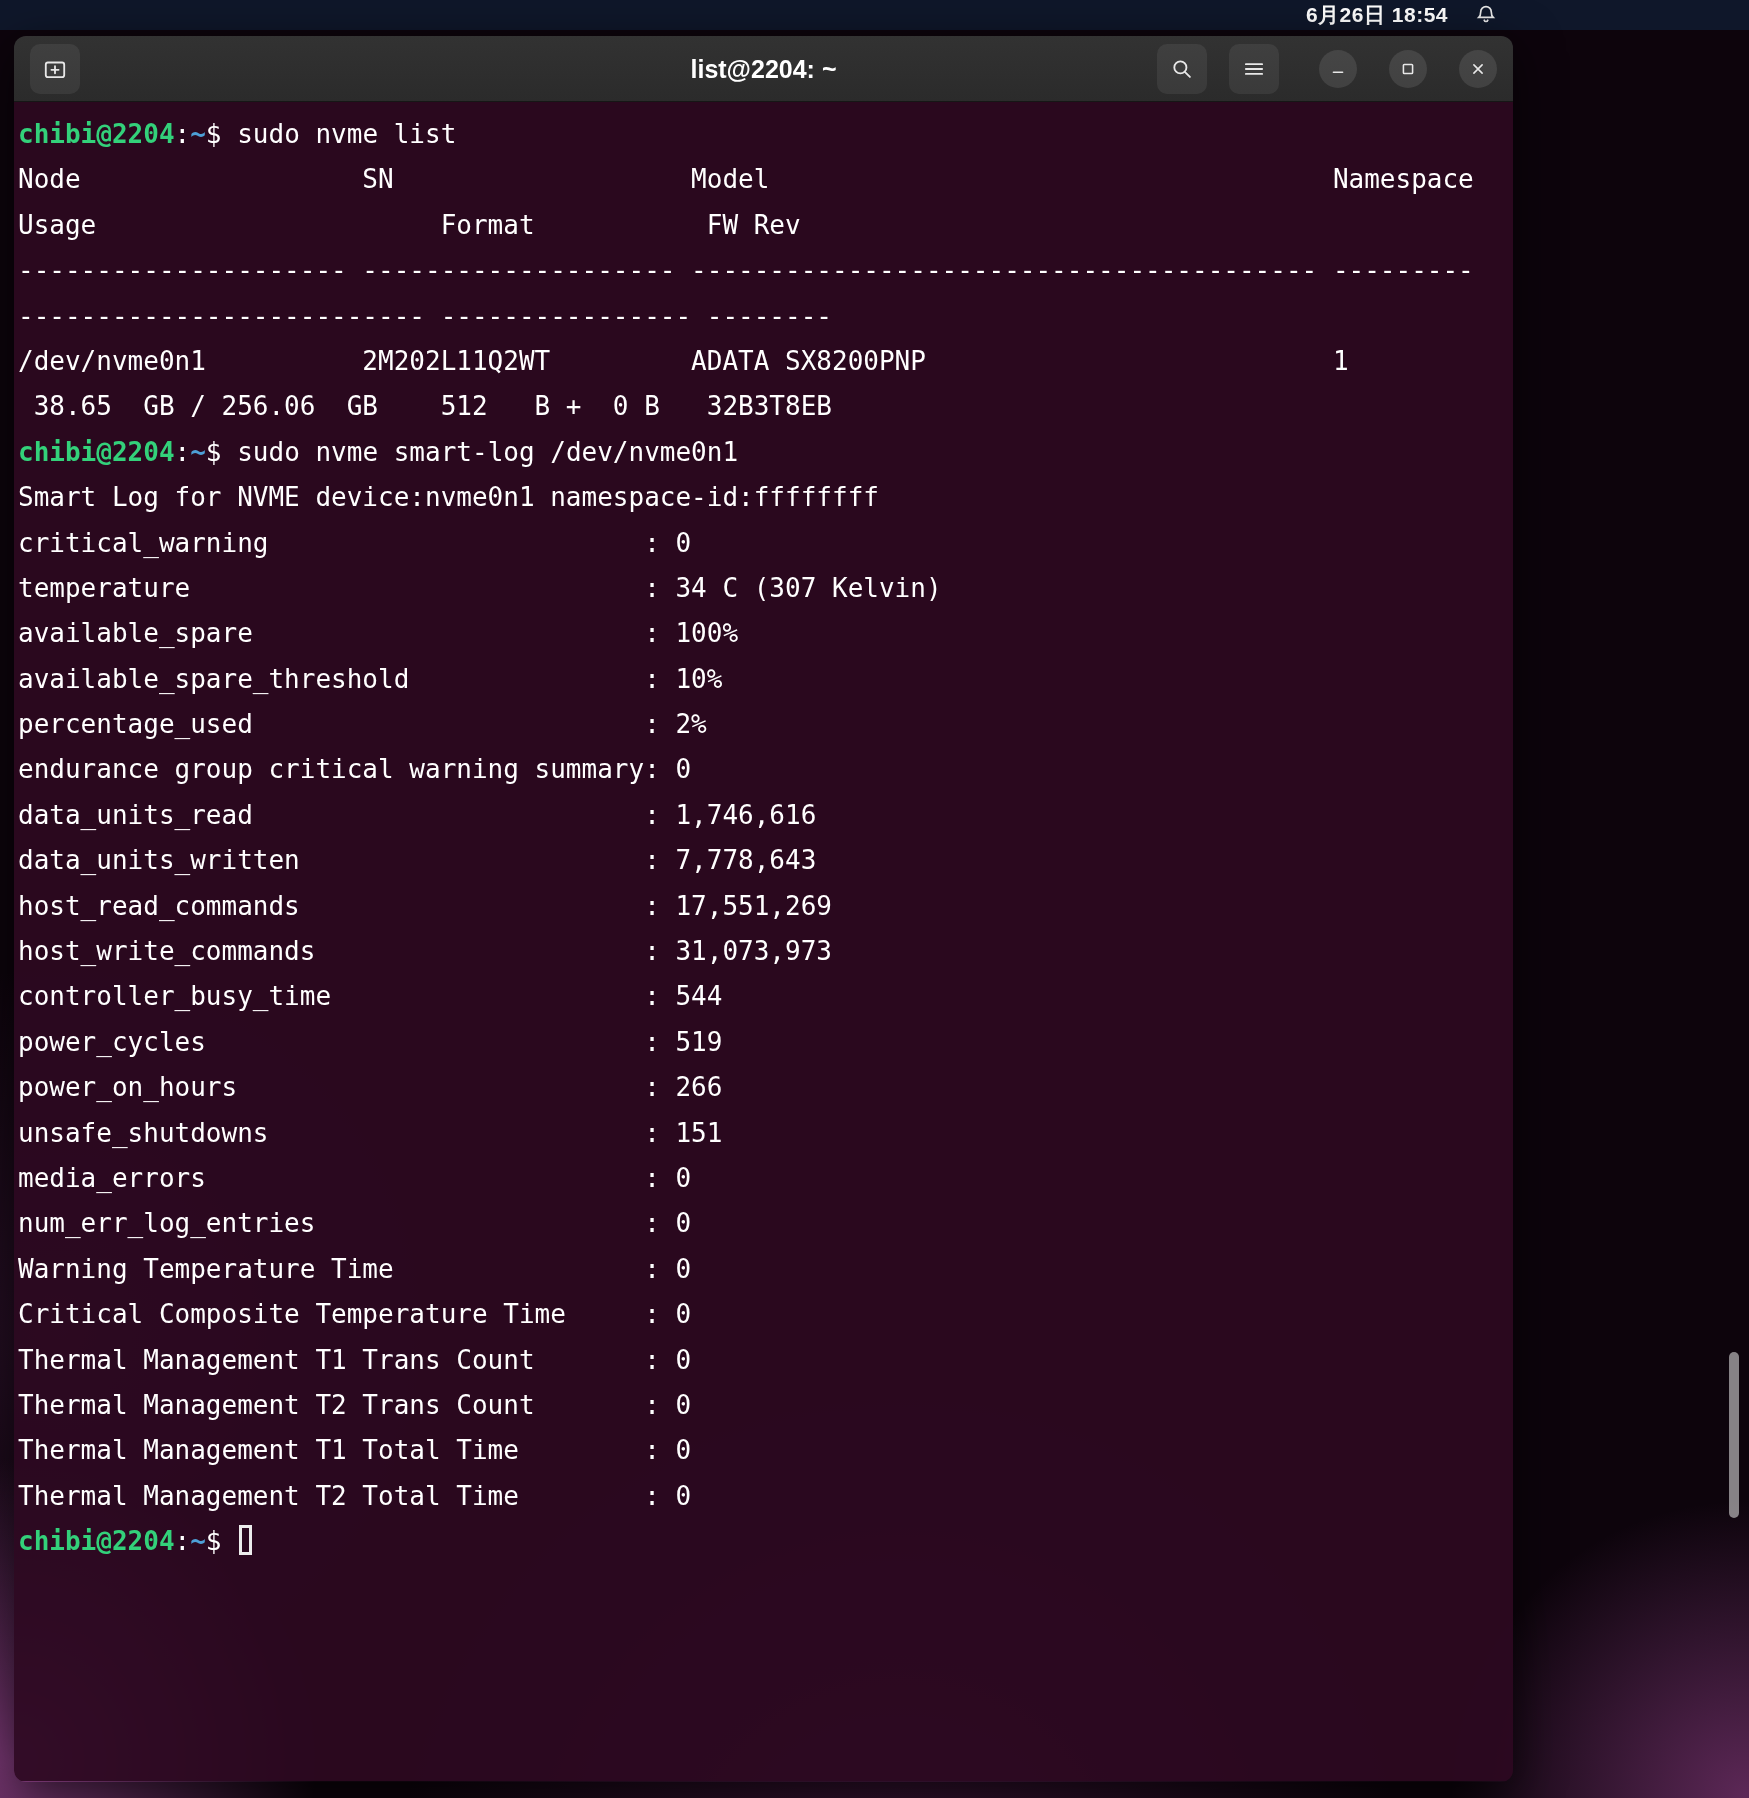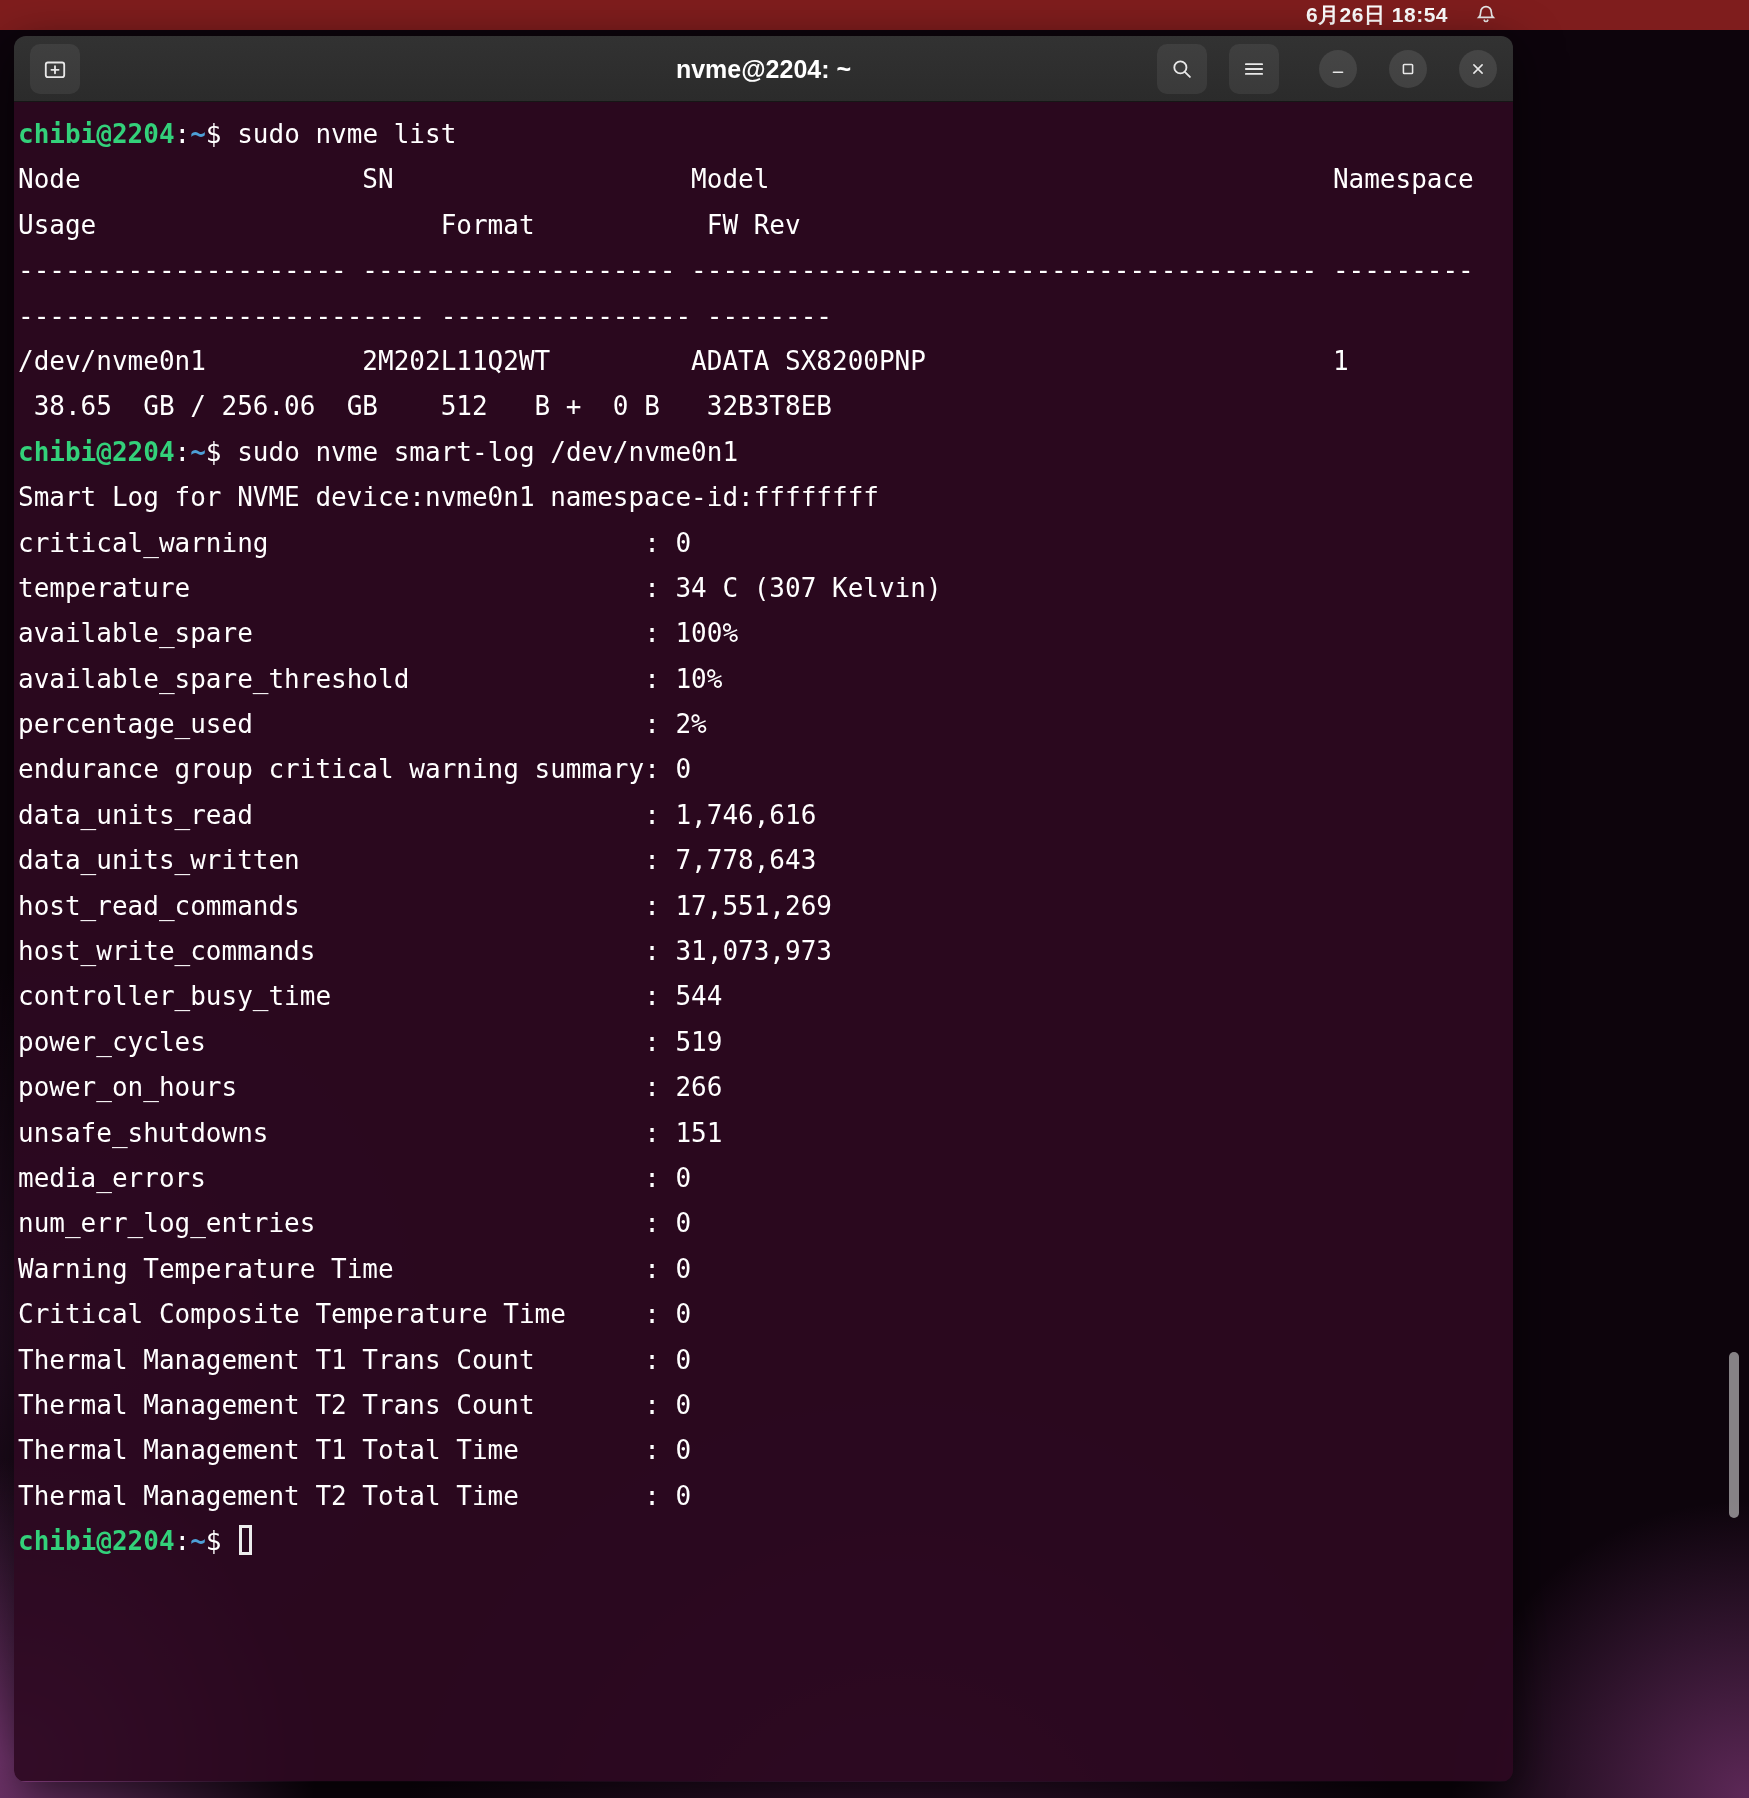--- a/index.html
+++ b/index.html
@@ -12,21 +12,21 @@
       radial-gradient(circle 430px at 15px 1760px, rgba(196,92,188,0.60), rgba(196,92,188,0) 70%),
       radial-gradient(circle 520px at 60px 1330px, rgba(130,55,125,0.22), rgba(130,55,125,0) 70%),
       radial-gradient(circle 420px at 1745px 1795px, rgba(170,75,160,0.50), rgba(170,75,160,0) 70%),
       radial-gradient(circle 700px at 900px 1900px, rgba(125,45,115,0.38), rgba(125,45,115,0) 72%),
       #0d040c;
   }
 
   
   .topbar {
     position:absolute; top:0; left:0; width:100%; height:30px;
-    background:#7f1d1d; color:#ffffff;
+    background:#0f172a; color:#ffffff;
   }
   .topbar-right {
     position:absolute; right:251px; top:0; height:30px;
     display:flex; align-items:center; gap:26px;
   }
   .clock { font-size:21px; font-weight:700; letter-spacing:.5px; white-space:nowrap; }
   .bell  { display:flex; align-items:center; }
 
   
   .window {
@@ -100,21 +100,21 @@
 <div class="window">
   <div class="headerbar">
     <div class="hb-left">
       <button class="hb-btn square">
         <svg width="26" height="26" viewBox="0 0 24 24">
           <rect class="icon-stroke" x="3.5" y="6" width="17" height="13.5" rx="2"></rect>
           <path class="icon-stroke" d="M12 9.5v6.5 M8.7 12.8h6.6"></path>
         </svg>
       </button>
     </div>
-    <div class="hb-title">nvme@2204: ~</div>
+    <div class="hb-title">list@2204: ~</div>
     <div class="hb-right">
       <button class="hb-btn square mr22">
         <svg width="26" height="26" viewBox="0 0 24 24">
           <circle class="icon-stroke" cx="10.5" cy="10.5" r="5.6"></circle>
           <path class="icon-stroke" d="M14.8 14.8 L19.3 19.3"></path>
         </svg>
       </button>
       <button class="hb-btn square mr40">
         <svg width="26" height="26" viewBox="0 0 24 24">
           <path class="icon-stroke" d="M4.5 7.5h15 M4.5 12h15 M4.5 16.5h15"></path>

